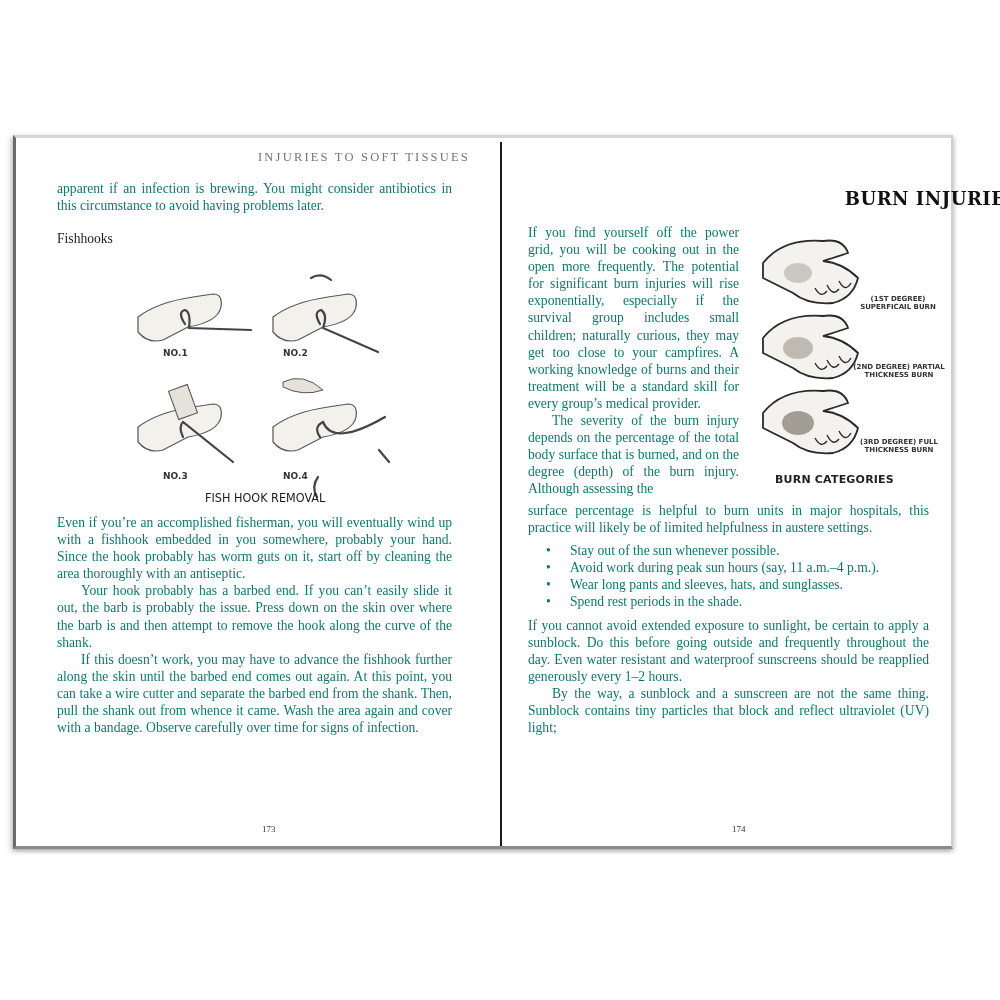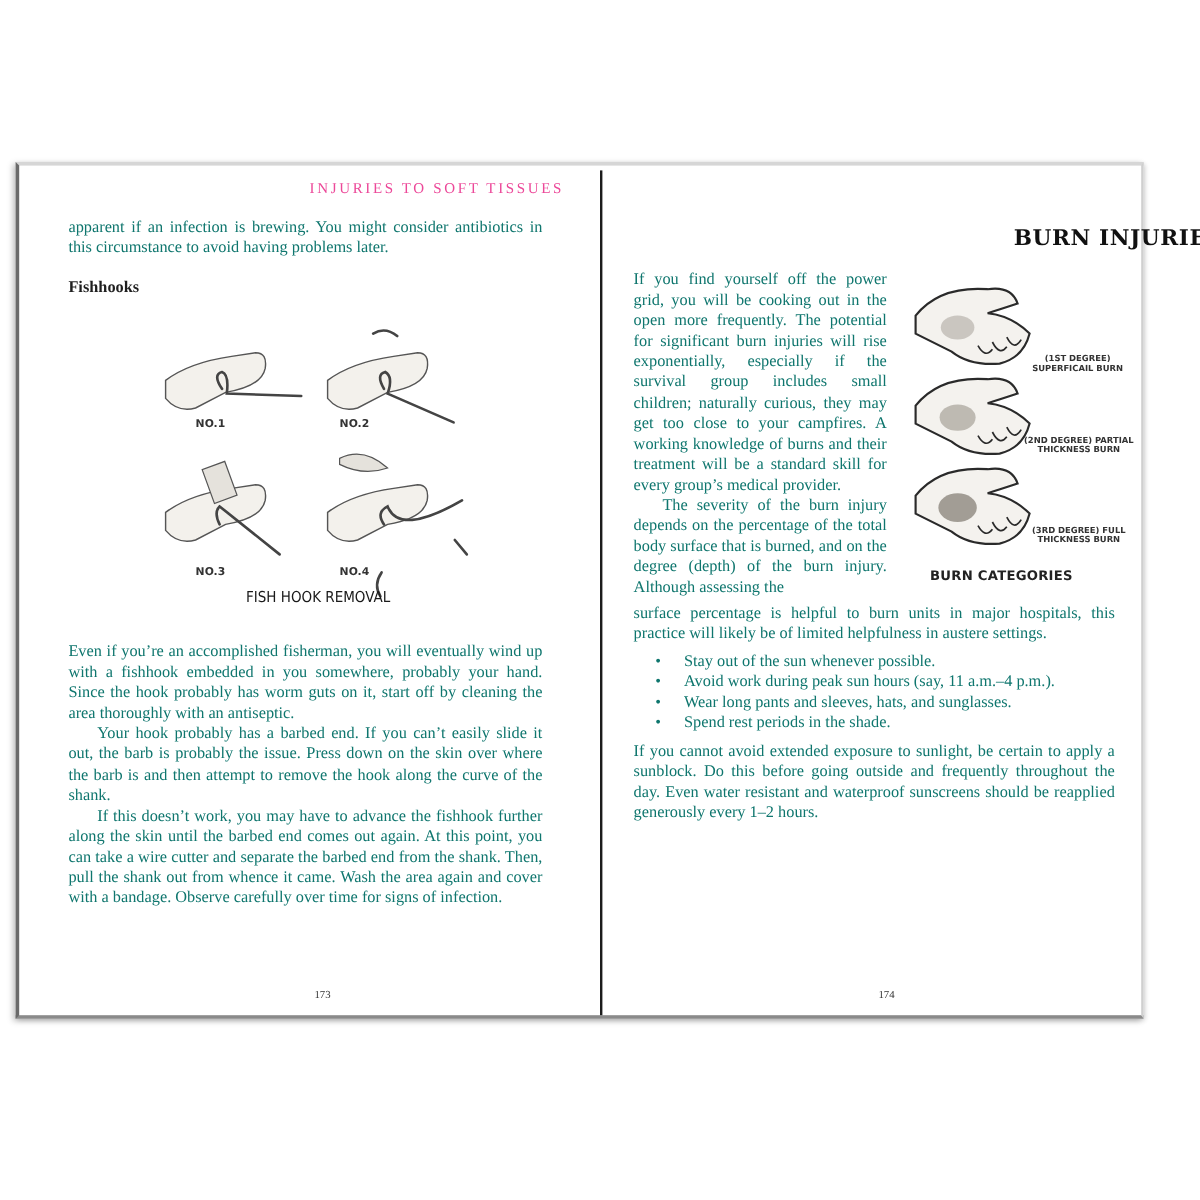--- a/index.html
+++ b/index.html
@@ -4,25 +4,25 @@
   <style>
     html, body { margin:0; padding:0; background:#ffffff; }
     body { width:1000px; height:1000px; position:relative; overflow:hidden; font-family:"Liberation Serif", "DejaVu Serif", serif; color:#1f1f1f; }
     .spread { position:absolute; left:13px; top:135px; width:935px; height:708px; background:#fff;
       border-top:3px solid #d6d6d6; border-left:3px solid #6a6a6a; border-bottom:3px solid #8a8a8a; border-right:2px solid #cfcfcf;
       box-shadow: -2px 2px 5px rgba(0,0,0,0.25), 2px 2px 4px rgba(0,0,0,0.15); }
     .gutter { position:absolute; left:484px; top:4px; width:2px; height:704px; background:#1c1c1c; }
     .page { position:absolute; top:0; height:708px; }
     .page.left { left:0; width:484px; }
     .page.right { left:487px; width:448px; }
-    .running-head { position:absolute; right:30px; top:12px; font-size:12.5px; letter-spacing:2.2px; color:#ec4899; }
+    .running-head { position:absolute; right:30px; top:12px; font-size:12.5px; letter-spacing:2.2px; color:#737373; }
     .txt { font-size:13.6px; line-height:17.1px; text-align:justify; color:#0f766e;font-family:Liberation Serif, serif; }
     .txt p { margin:0; }
     .indent { text-indent:24px; }
-    .section-h { font-weight:bold; font-size:13.6px; }
+    .section-h { font-weight:normal; font-size:13.6px; }
     .lp { position:absolute; left:41px; width:395px; }
     .fig { position:absolute; }
     .page-num { position:absolute; top:686px; font-size:9px; color:#333; }
     .chapter-title { position:absolute; left:0; width:516px; top:50px; text-align:right; font-family:"DejaVu Serif", serif; font-weight:bold; font-size:18px; letter-spacing:0.5px; color:#111; }
     .rp { position:absolute; left:25px; }
     ul.bullets { margin:6px 0 6px 0; padding:0 0 0 42px; list-style:none; }
     ul.bullets li { position:relative; padding-left:0; }
     ul.bullets li::before { content:"\2022"; position:absolute; left:-24px; }
     .caption { font-family:"DejaVu Sans", sans-serif; font-size:11px; font-weight:bold; color:#222; letter-spacing:0.2px; }
     .small-lbl { font-family:"DejaVu Sans", sans-serif; font-size:7px; font-weight:bold; color:#333; text-align:center; line-height:8px; }
@@ -71,21 +71,21 @@
         <g font-family="DejaVu Sans, sans-serif" font-size="9" font-weight="bold" fill="#333">
           <text x="30" y="84">NO.1</text>
           <text x="150" y="84">NO.2</text>
           <text x="30" y="207">NO.3</text>
           <text x="150" y="207">NO.4</text>
         </g>
       </svg>
       <div class="fig-caption-big" style="position:absolute; left:72px; top:218px; white-space:nowrap;">FISH HOOK REMOVAL</div>
     </div>
 
-    <div class="lp txt" style="top:396px;">
+    <div class="lp txt" style="top:376px;">
       <p>Even if you’re an accomplished fisherman, you will eventually wind up with a fishhook embedded in you somewhere, probably your hand. Since the hook probably has worm guts on it, start off by cleaning the area thoroughly with an antiseptic.</p>
       <p class="indent">Your hook probably has a barbed end. If you can’t easily slide it out, the barb is probably the issue. Press down on the skin over where the barb is and then attempt to remove the hook along the curve of the shank.</p>
       <p class="indent">If this doesn’t work, you may have to advance the fishhook further along the skin until the barbed end comes out again. At this point, you can take a wire cutter and separate the barbed end from the shank. Then, pull the shank out from whence it came. Wash the area again and cover with a bandage. Observe carefully over time for signs of infection.</p>
     </div>
 
     <div class="page-num" style="left:246px;">173</div>
   </div>
 
   <div class="page right">
     <div class="chapter-title">BURN INJURIES</div>
@@ -128,17 +128,18 @@
 
     <div class="rp txt" style="top:364px; width:401px;">
       <p>surface percentage is helpful to burn units in major hospitals, this practice will likely be of limited helpfulness in austere settings.</p>
       <ul class="bullets">
         <li>Stay out of the sun whenever possible.</li>
         <li>Avoid work during peak sun hours (say, 11 a.m.–4 p.m.).</li>
         <li>Wear long pants and sleeves, hats, and sunglasses.</li>
         <li>Spend rest periods in the shade.</li>
       </ul>
       <p>If you cannot avoid extended exposure to sunlight, be certain to apply a sunblock. Do this before going outside and frequently throughout the day. Even water resistant and waterproof sunscreens should be reapplied generously every 1–2 hours.</p>
+      <p class="indent">By the way, a sunblock and a sunscreen are not the same thing. Sunblock contains tiny particles that block and reflect ultraviolet (UV) light;</p>
     </div>
 
     <div class="page-num" style="left:229px;">174</div>
   </div>
 </div>
 
 </body></html>

